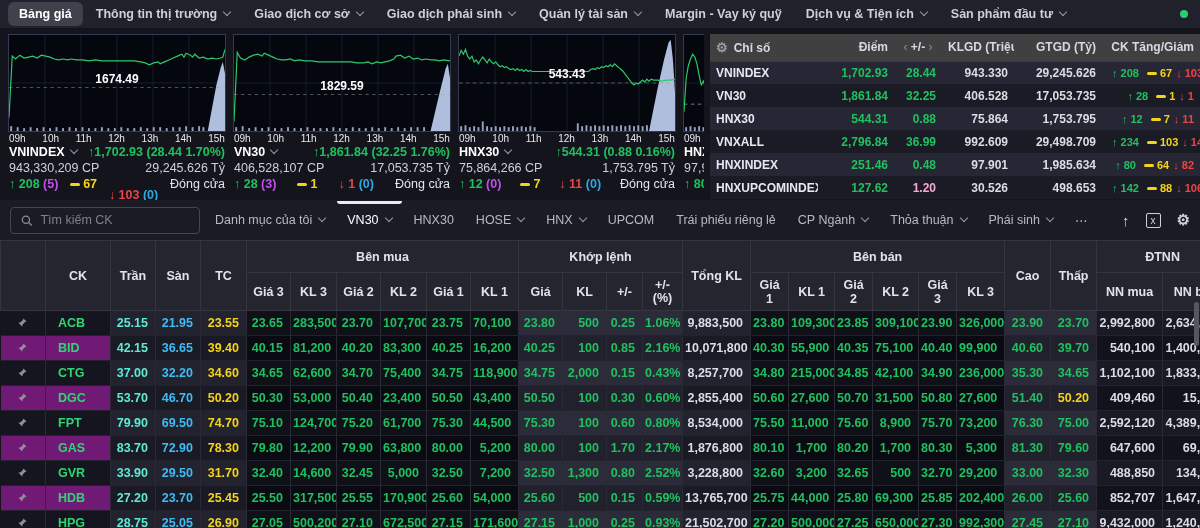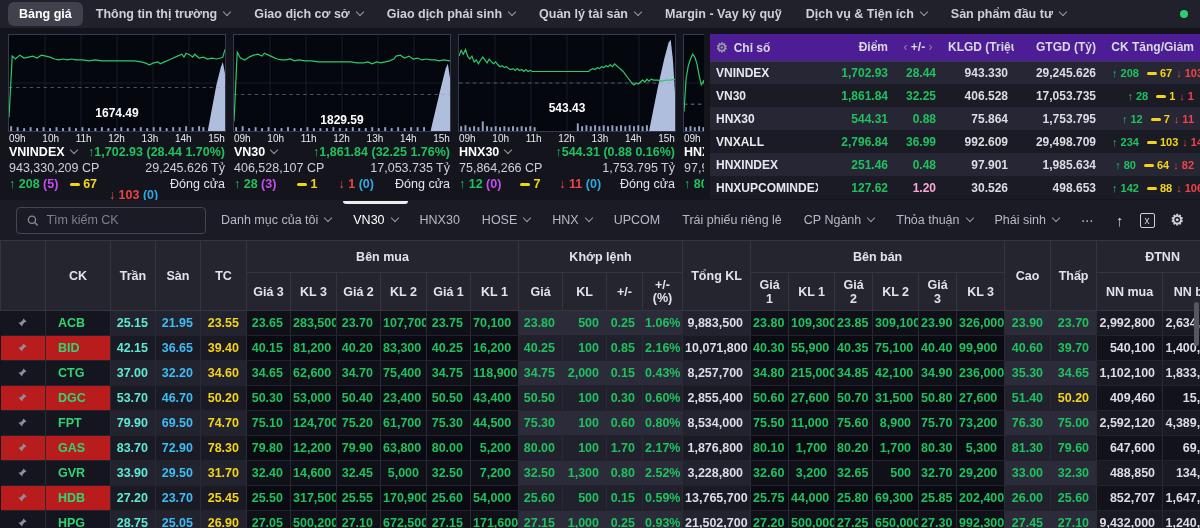--- a/index.html
+++ b/index.html
@@ -17,54 +17,54 @@
   .status-dot { width:8px; height:8px; border-radius:50%; margin-left:auto; margin-right:4px; }
 
   
   .upper { display:flex; height:172px; }
   .charts { width:704px; min-width:704px; display:flex; gap:7px;
     padding:6px 0 0 8px; overflow:hidden; }
   .panel { flex:0 0 218px; width:218px; }
   .plot { position:relative; height:98px; border:1px solid #333a52; background:#05070f; }
   .plot svg { position:absolute; inset:0; width:100%; height:100%; }
   .ref-label { position:absolute; left:50%; transform:translateX(-50%);
-    color:#fff; font-weight:700; font-size:12px;margin-top:34px; }
+    color:#fff; font-weight:700; font-size:12px; }
   .times { display:flex; justify-content:space-between; padding:1px 1px 0 1px;
     font-weight:400; color:#e9e9f0; font-size:10px; }
   .iline { display:flex; justify-content:space-between; align-items:center;
     padding:0 1px; font-size:12.5px; height:16px; }
   .iname { color:#fff; font-weight:700; display:flex; align-items:center; gap:6px; }
   .ichg { font-weight:700; }
   .ivol, .ival { color:#cfcfd8; }
   .i-adv { font-weight:700; }
   .i-paren-p { font-weight:700; }
   .i-paren-c { font-weight:700; }
   .i-unch { font-weight:700; }
   .i-dec { font-weight:700; }
   .i-close { color:#e4e4ec; }
   .ybar { display:inline-block; width:10px; height:3px; border-radius:2px;
     margin-right:3px; vertical-align:middle; }
 
   .index-panel { flex:1; padding:6px 4px 0 6px; overflow:hidden; }
   table.idx { width:100%; border-collapse:collapse; table-layout:fixed; font-size:12px; }
-  .idx th { background:#4c1d95; color:#d8d8e0; font-weight:700; height:27px;
+  .idx th { background:#404040; color:#d8d8e0; font-weight:700; height:27px;
     border-bottom:1px solid #3a3a46; padding:0 6px; white-space:nowrap; overflow:hidden; }
   .idx td { height:23px; padding:0 6px; font-weight:700; white-space:nowrap; overflow:hidden; }
   .idx tr.a td { background:#262634; }
   .idx tr.b td { background:#1b1b26; }
   .t-l { text-align:left; } .t-r { text-align:right; } .t-c { text-align:center; }
   .idx .nm { color:#e8e8f0; }
   .gear { color:#9a9aa8; font-size:13px; margin-right:6px; cursor:pointer; }
   .hdr-chev { color:#8a8a96; font-weight:400; }
   .tg { font-size:11px; }
   .tg span { margin-left:4px; }
 
   
   .toolbar { height:40px; background:#1b1b26; display:flex; align-items:center;
-    gap:15px; padding:0 16px; white-space:nowrap; }
+    gap:15px; padding:0 10px; white-space:nowrap; }
   .search { width:190px; min-width:190px; height:27px; border:1px solid #464652;
     border-radius:4px; display:flex; align-items:center; gap:8px; padding:0 10px; }
   .search input { background:transparent; border:0; outline:0; color:#c8c8d2;
     font-family:inherit; font-size:12.5px; width:100%; }
   .search input::placeholder { color:#80808c; }
   .tab { color:#b9b9c4; font-weight:400; font-size:12.5px; display:flex;
     align-items:center; gap:7px; cursor:pointer; position:relative; }
   .tab.active { color:#fff; }
   .tab.active::before { content:""; position:absolute; top:-12px; left:-10px;
     right:-10px; height:3px; background:#eceded; border-radius:0 0 3px 3px; }
@@ -85,21 +85,21 @@
     white-space:nowrap; overflow:hidden; }
   .price .th-wrap { white-space:normal; line-height:13px; }
   .tk { color:#2fd573; text-align:left !important; padding-left:12px !important; }
   .m { color:#5eead4; } .c { color:#3dbdf6; } .y { color:#f4d418; }
   .g { color:#1fc15f; } .w { color:#dcdce4; }
   .pin-td { text-align:center !important; padding:0 !important; }
   .rl .gbase { background:#232330; } .rl .gdark { background:#101019; }
   .rl .glight { background:#2b2b3a; } .rl .gck { background:#15151f; }
   .rl .gdtnn { background:#1a1a25; }
   .rd .gbase { background:#1a1a25; } .rd .gdark { background:#0a0a12; }
-  .rd .glight { background:#21212e; } .rd .gck { background:#b91c1c; }
+  .rd .glight { background:#21212e; } .rd .gck { background:#701a75; }
   .rd .gdtnn { background:#12121b; }
   .vscroll { position:absolute; right:1px; top:62px; width:5px; height:44px;
     background:#56565f; border-radius:3px; }
 </style>
 </head>
 <body>
 
 <div class="topnav">
   <div class="nav-item active">
       <span>Bảng giá</span>

